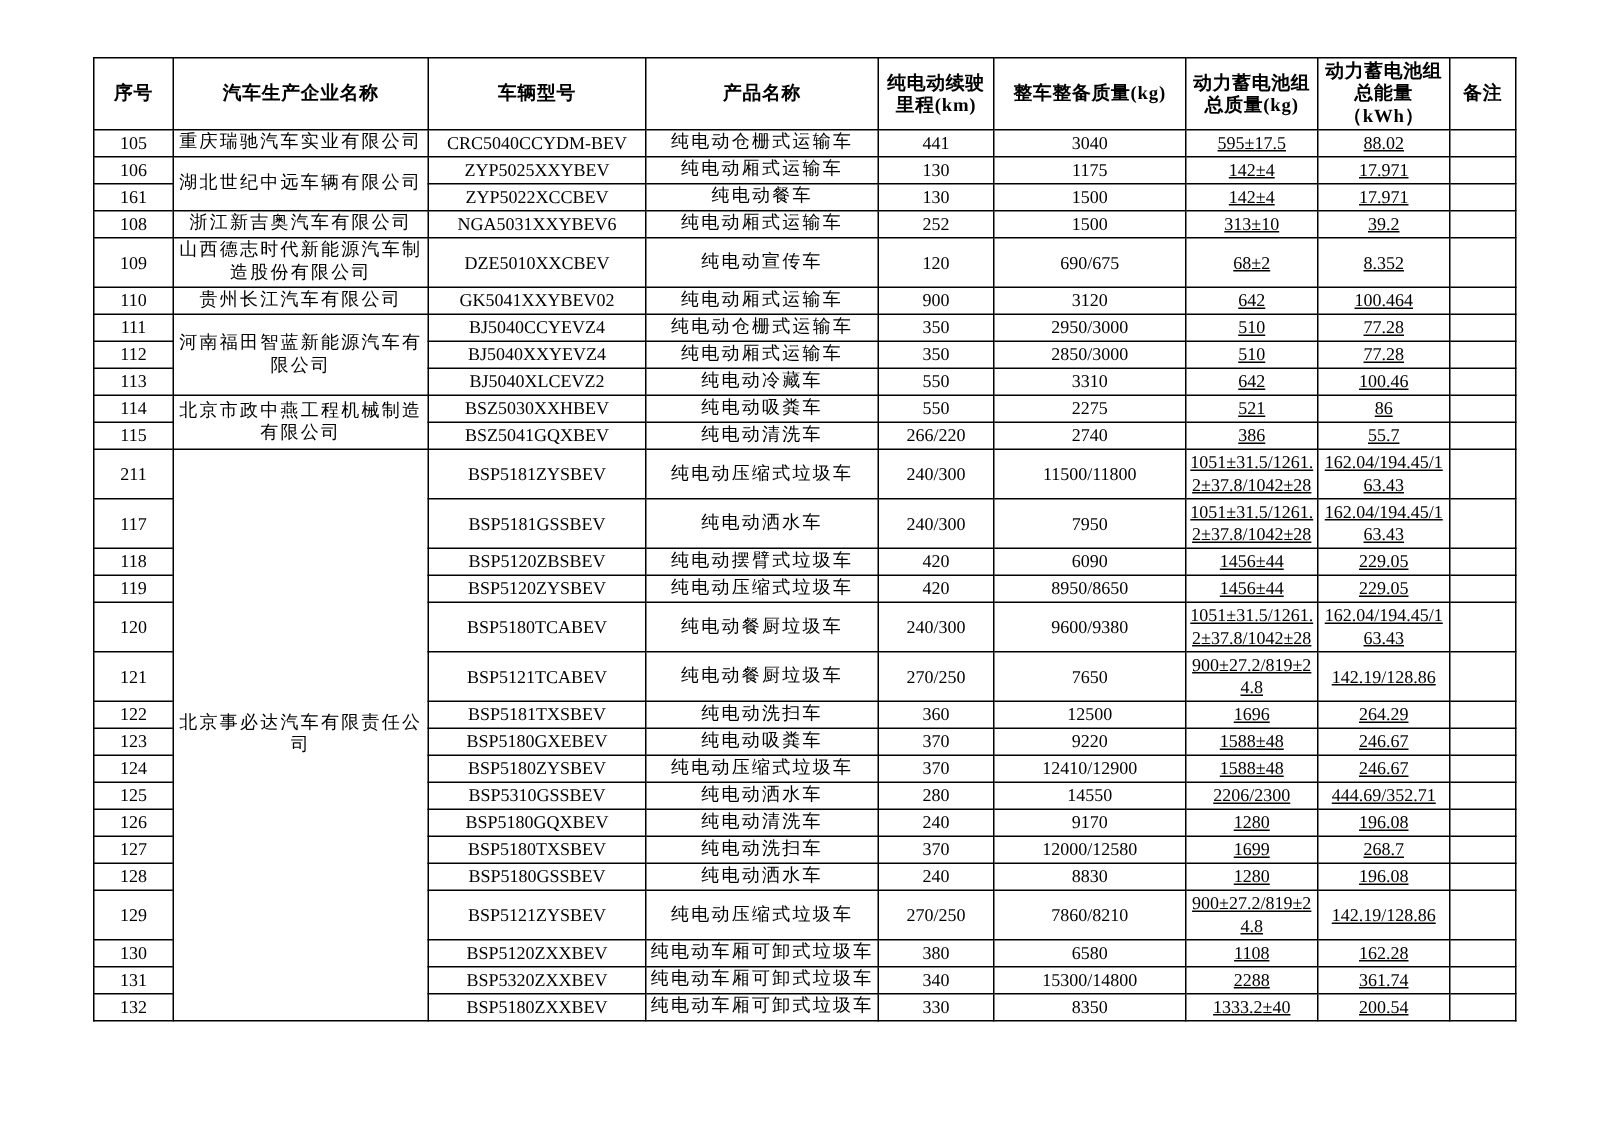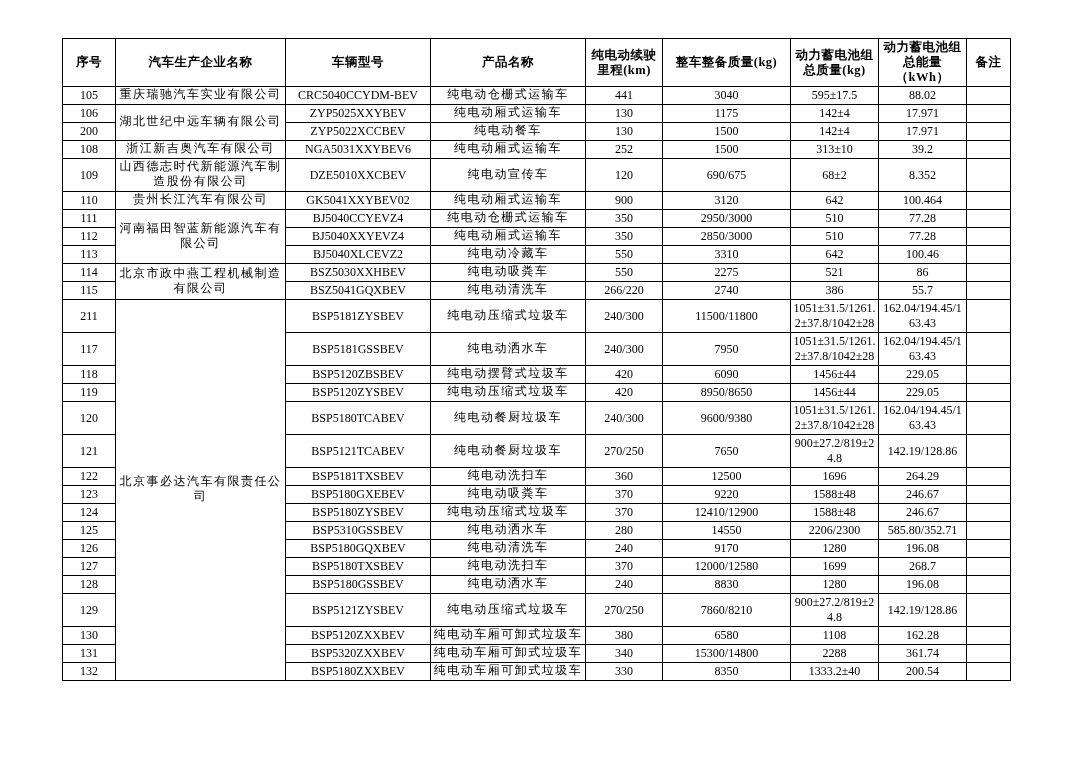--- a/index.html
+++ b/index.html
@@ -34,21 +34,21 @@
   .doc-table thead th {
     height: 34px;
     font-weight: bold;
     font-size: 12.5px;
     white-space: pre-line;
     letter-spacing: 0.5px;
   }
   .doc-table td { height: 15px; }
   td.cjk { letter-spacing: 1.5px; font-family: Liberation Mono, monospace; }
   td.num { letter-spacing: 0; }
-  td.brk { word-break: break-all; }
+  td.brk { word-break: break-all; text-decoration: underline; }
   .page-number {
     position: absolute;
     left: 62px; top: 703px;
     width: 948px;
     text-align: center;
     font-size: 13px;
   }
 </style>
 </head>
 <body>
@@ -99,21 +99,21 @@
           <td class="cjk" rowspan="2">湖北世纪中远车辆有限公司</td>
           <td class="num">ZYP5025XXYBEV</td>
           <td class="cjk">纯电动厢式运输车</td>
           <td class="num">130</td>
           <td class="num">1175</td>
           <td class="num brk">142±4</td>
           <td class="num brk">17.971</td>
           <td class="num"></td>
         </tr>
         <tr>
-          <td class="num">200</td>
+          <td class="num">161</td>
           <td class="num">ZYP5022XCCBEV</td>
           <td class="cjk">纯电动餐车</td>
           <td class="num">130</td>
           <td class="num">1500</td>
           <td class="num brk">142±4</td>
           <td class="num brk">17.971</td>
           <td class="num"></td>
         </tr>
         <tr>
           <td class="num">108</td>
@@ -291,21 +291,21 @@
           <td class="num brk">246.67</td>
           <td class="num"></td>
         </tr>
         <tr>
           <td class="num">125</td>
           <td class="num">BSP5310GSSBEV</td>
           <td class="cjk">纯电动洒水车</td>
           <td class="num">280</td>
           <td class="num">14550</td>
           <td class="num brk">2206/2300</td>
-          <td class="num brk">585.80/352.71</td>
+          <td class="num brk">444.69/352.71</td>
           <td class="num"></td>
         </tr>
         <tr>
           <td class="num">126</td>
           <td class="num">BSP5180GQXBEV</td>
           <td class="cjk">纯电动清洗车</td>
           <td class="num">240</td>
           <td class="num">9170</td>
           <td class="num brk">1280</td>
           <td class="num brk">196.08</td>

